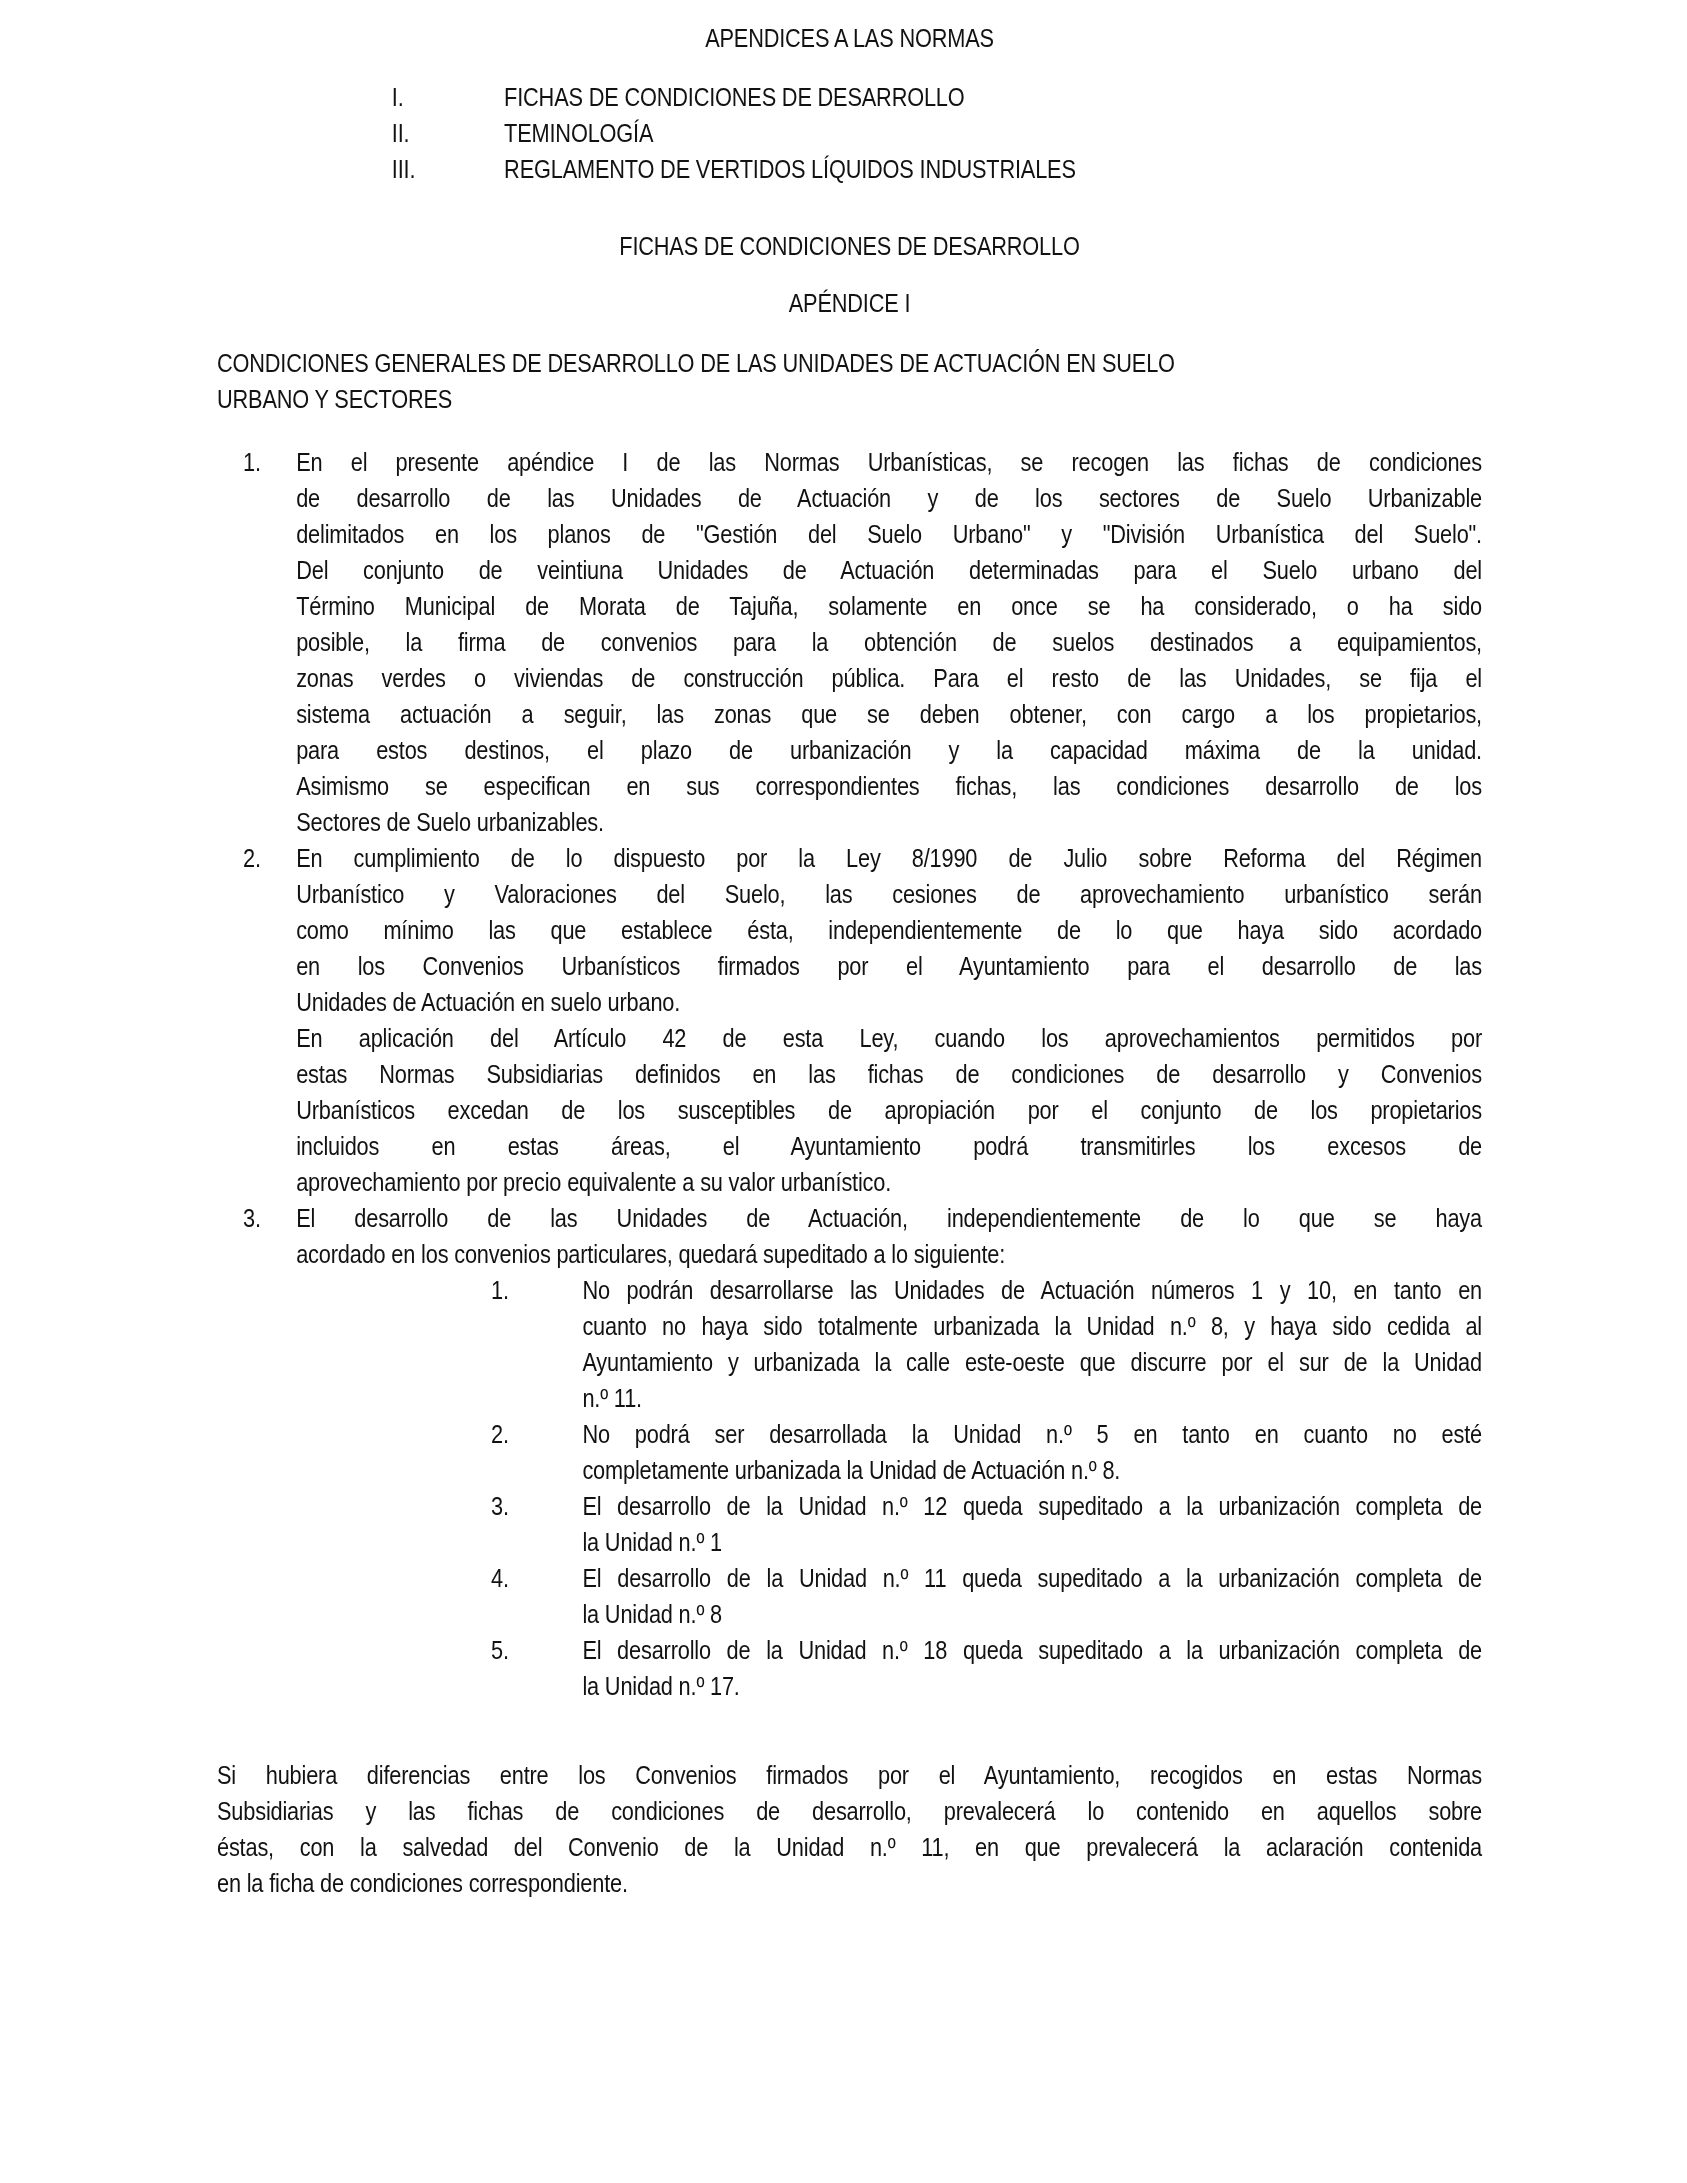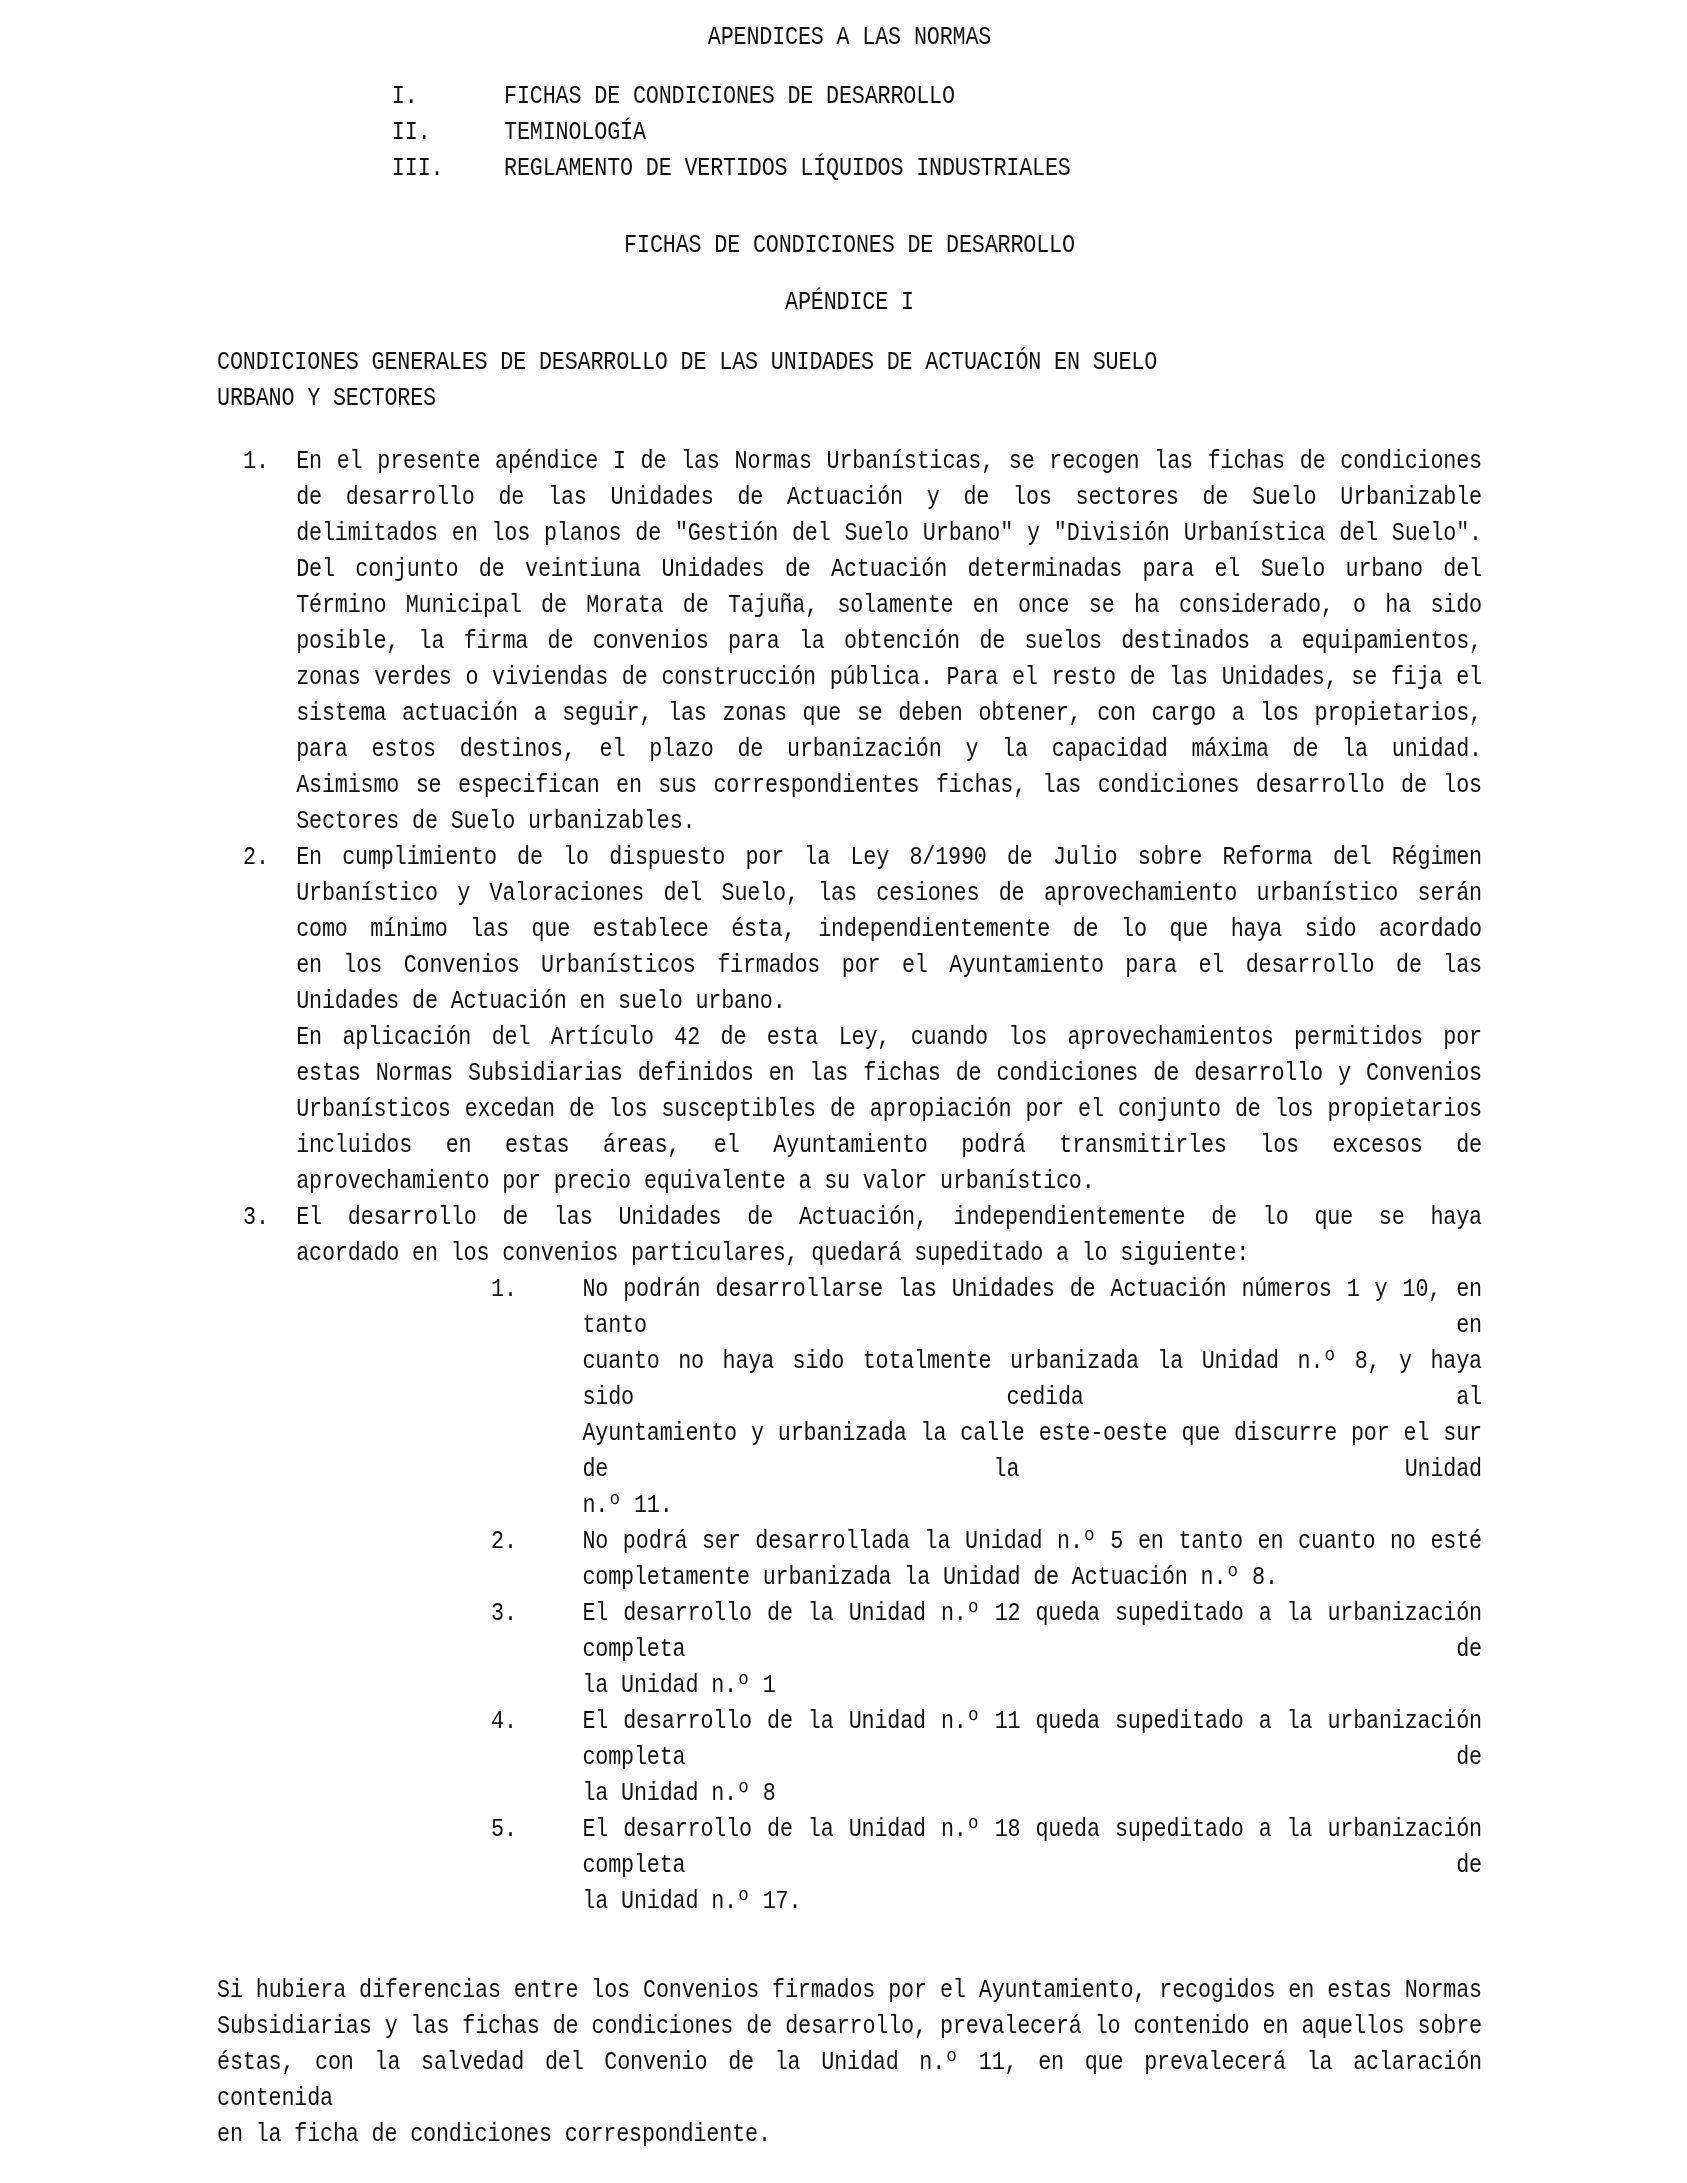--- a/index.html
+++ b/index.html
@@ -1,18 +1,18 @@
 <!DOCTYPE html>
 <html style="font-size:12px"><head>
 <meta charset="utf-8">
 <style>
   html,body{margin:0;padding:0;background:#ffffff;}
   .page{
     position:relative;width:1688px;height:2183px;background:#ffffff;overflow:hidden;
-    font-family:Liberation Mono, monospace;color:#121212;
+    font-family:Liberation Sans, sans-serif;color:#121212;
   }
   
   .content{
     position:absolute;left:217px;top:20px;width:1454px;
     transform:scaleX(0.87);transform-origin:0 0;
     font-size:25px;line-height:36px;letter-spacing:-0.2px;
   }
   .center{text-align:center;}
   .line{white-space:normal;}
   .jl{text-align:justify;text-align-last:justify;text-justify:inter-word;}

